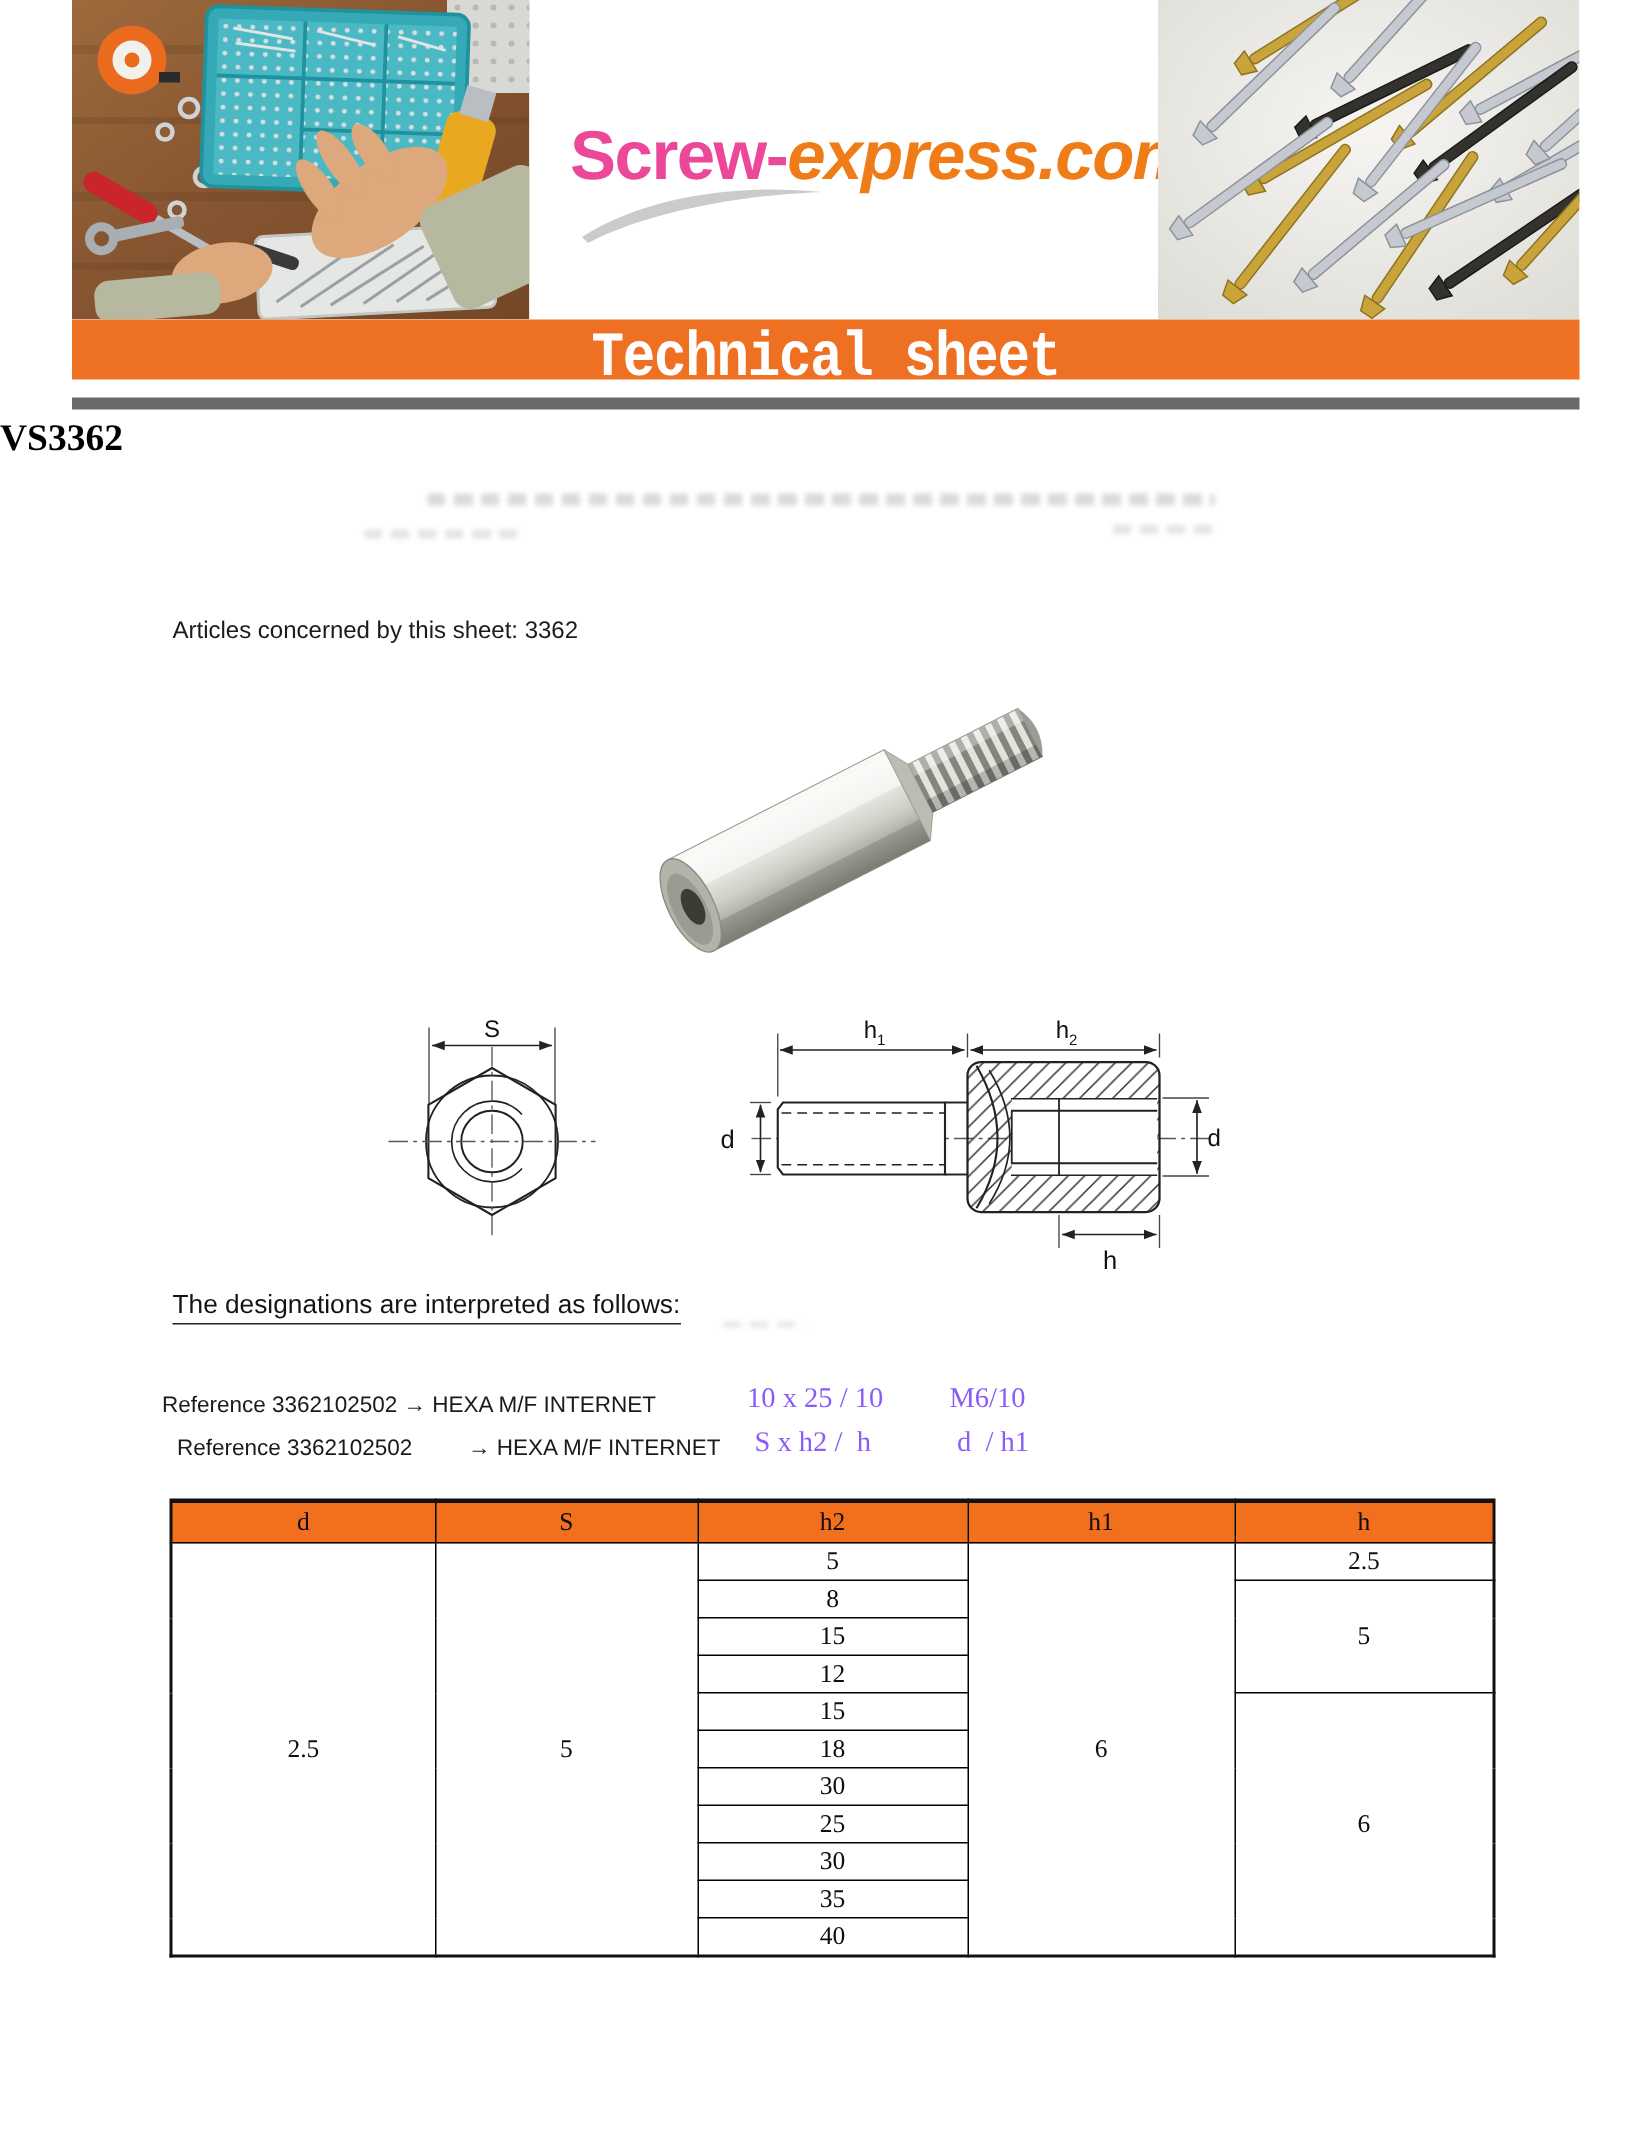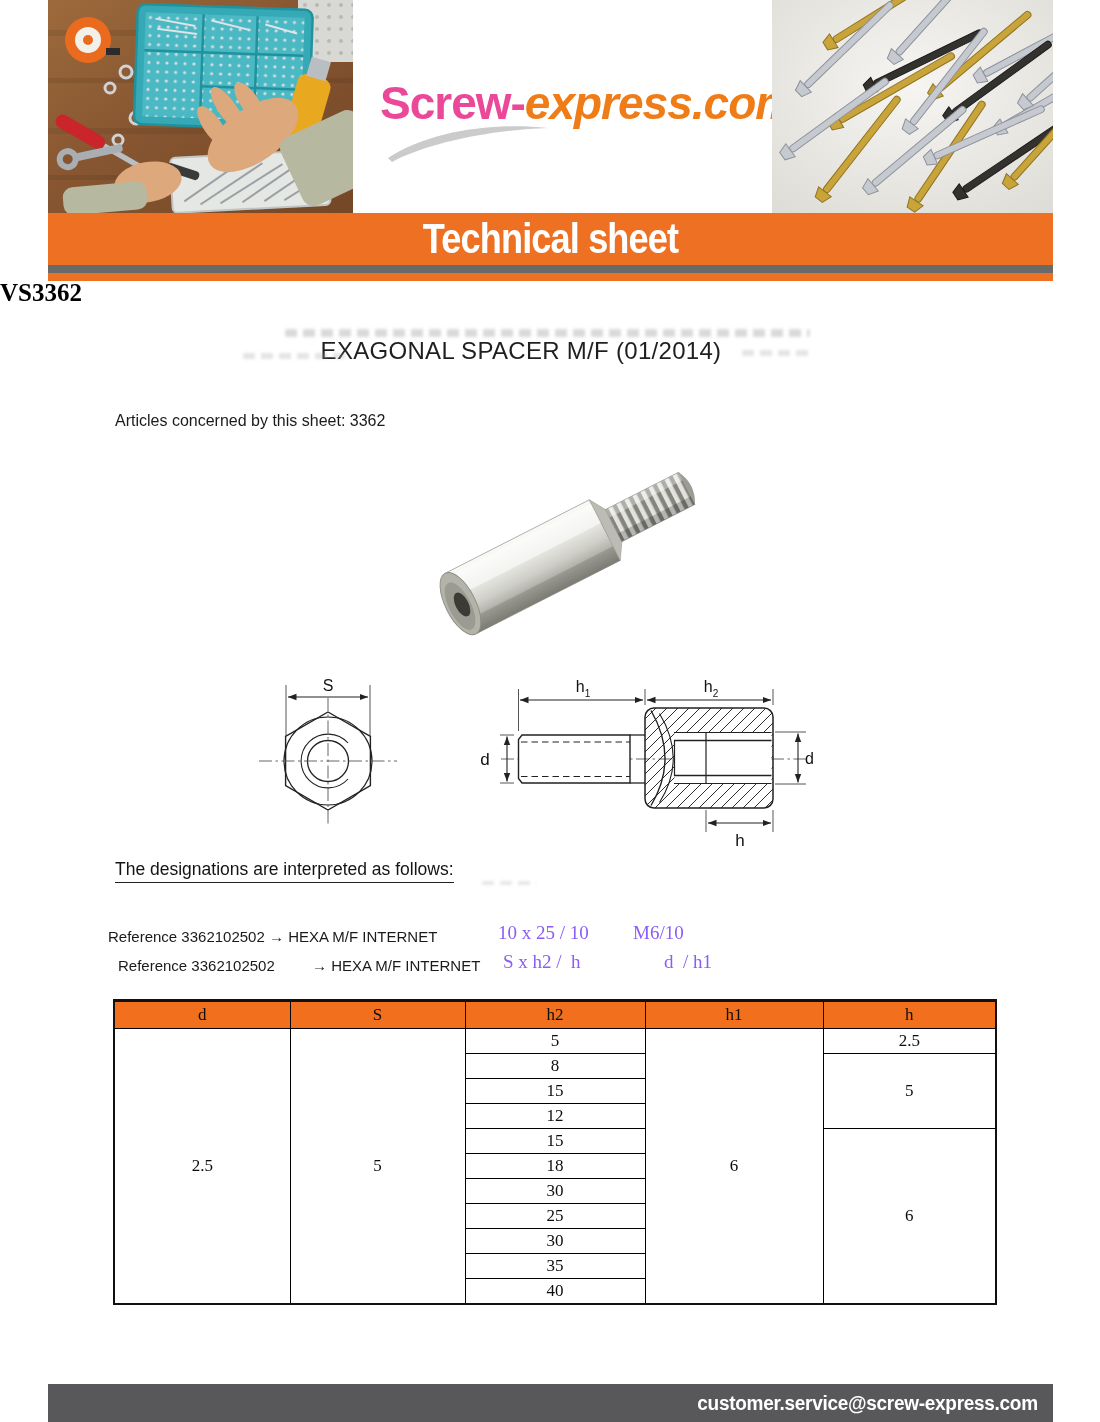--- a/index.html
+++ b/index.html
@@ -7,21 +7,21 @@
         font-family:"Liberation Sans",sans-serif;color:#111;}
   .abs{position:absolute;}
 
   
   .photo{position:absolute;top:0;height:213px;overflow:hidden;}
   .photo-left{left:48px;width:305px;}
   .photo-right{left:772px;width:281px;}
   .logo-line{position:absolute;left:380px;top:76px;font-size:46px;font-weight:bold;letter-spacing:-1px;white-space:nowrap;}
   .logo-p1{color:#ec4899;}
   .logo-p2{color:#ef7c16;font-style:italic;}
-  .banner{position:absolute;left:48px;top:213px;width:1005px;height:68px;background:#ee7123;}
+  .banner{position:absolute;left:48px;top:213px;width:1005px;height:40px;background:#ee7123;font-family:Liberation Mono, monospace;}
   .banner-title{width:100%;height:52px;line-height:52px;text-align:center;color:#fff;
                 font-size:42px;font-weight:bold;transform:scaleX(.86);letter-spacing:-1px;}
   .banner-strip{position:absolute;left:48px;top:265px;width:1005px;height:8px;background:#6a6a6a;}
 
   .doc-code{position:absolute;left:0;top:279px;width:1100px;text-align:left;
             font-family:"Liberation Serif",serif;font-size:25px;font-weight:bold;color:#000;}
   .subtitle{position:absolute;left:0;top:337px;width:1042px;text-align:center;
             font-size:24px;color:#1f1f1f;letter-spacing:.3px;}
   .articles{position:absolute;left:115px;top:412px;font-size:16px;color:#1b1b1b;}
 
@@ -199,21 +199,20 @@
     </svg>
   </div>
 
   <div class="banner">
     <div class="banner-title">Technical sheet</div>
   </div>
   <div class="banner-strip"></div>
 
   <div class="doc-code">VS3362</div>
   <div class="ghost" style="left:285px;top:329px;width:525px;height:8px;"></div>
-  <div class="subtitle">EXAGONAL SPACER M/F (01/2014)</div>
   <div class="ghost" style="left:243px;top:353px;width:105px;height:6px;opacity:.28;"></div>
   <div class="ghost" style="left:742px;top:350px;width:72px;height:6px;opacity:.28;"></div>
   <div class="articles">Articles concerned by this sheet: 3362</div>
 
   <svg class="abs" style="left:410px;top:452px;" width="300" height="210" viewBox="0 0 300 210">
     <defs>
       <linearGradient id="bodyG" x1="0" y1="0" x2="0" y2="1">
         <stop offset="0" stop-color="#fafaf7"></stop>
           <stop offset=".35" stop-color="#e8e8e3"></stop>
         <stop offset=".6" stop-color="#cfcfc8"></stop>
@@ -311,21 +310,21 @@
   <div class="designations">The designations are interpreted as follows:</div>
   <div class="ghost" style="left:482px;top:881px;width:55px;height:4px;opacity:.25;"></div>
 
   <span class="ref-sans" style="left:108px;top:928px;">Reference 3362102502 → HEXA M/F INTERNET</span>
   <span class="ref-serif" style="left:498px;top:922px;">10 x 25 / 10</span>
   <span class="ref-serif" style="left:633px;top:922px;">M6/10</span>
 
   <span class="ref-sans" style="left:118px;top:957px;">Reference 3362102502</span>
   <span class="ref-sans" style="left:312px;top:957px;">→ HEXA M/F INTERNET</span>
   <span class="ref-serif" style="left:503px;top:951px;">S x h2 /  h</span>
-  <span class="ref-serif" style="left:638px;top:951px;margin-left:26px;">d  / h1</span>
+  <span class="ref-serif" style="left:638px;top:951px;">d  / h1</span>
 
   <table class="spec">
     <colgroup>
         <col style="width:176px">
         <col style="width:175px">
         <col style="width:180px">
         <col style="width:178px">
         <col style="width:173px">
       </colgroup>
     <thead>
@@ -373,17 +372,14 @@
         </tr>
       <tr>
           <td>35</td>
         </tr>
       <tr>
           <td>40</td>
         </tr>
     </tbody>
   </table>
 
-  <div class="footer">
-    <div class="footer-email">customer.service@screw-express.com</div>
-  </div>
 
 </div>
 
 </body></html>

